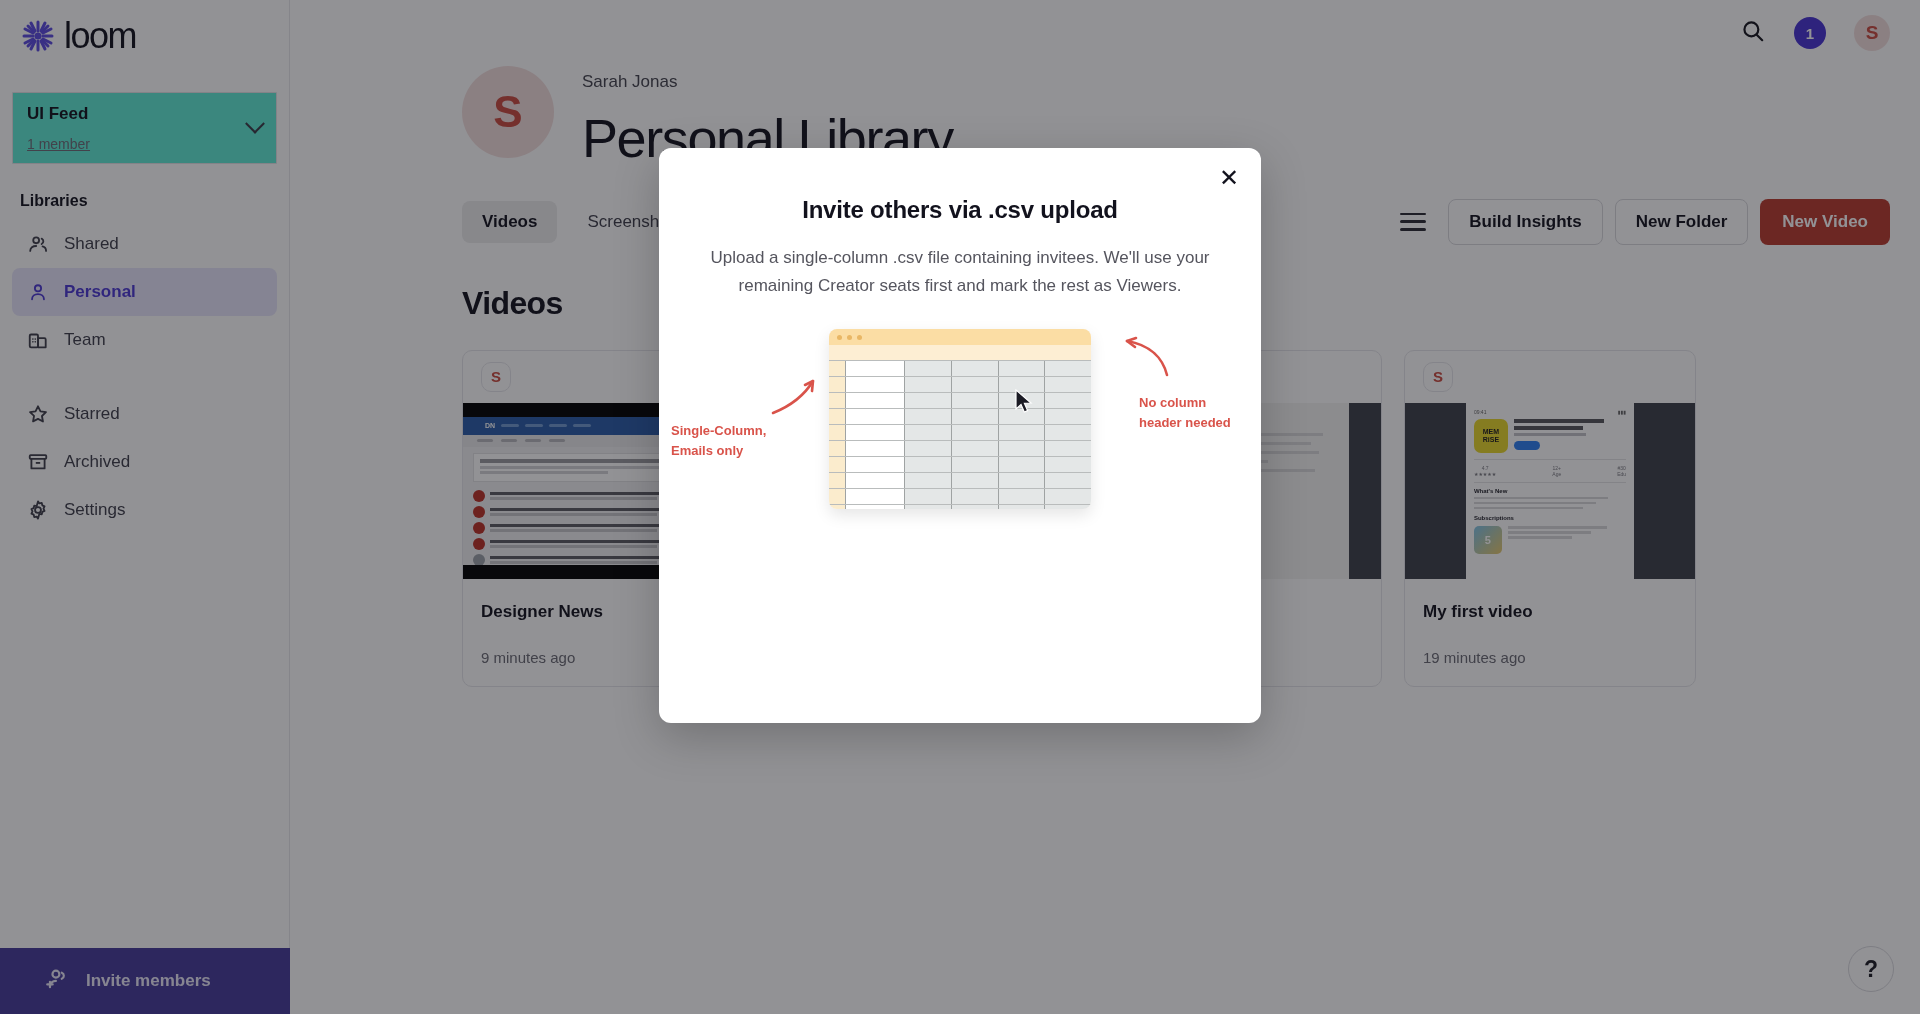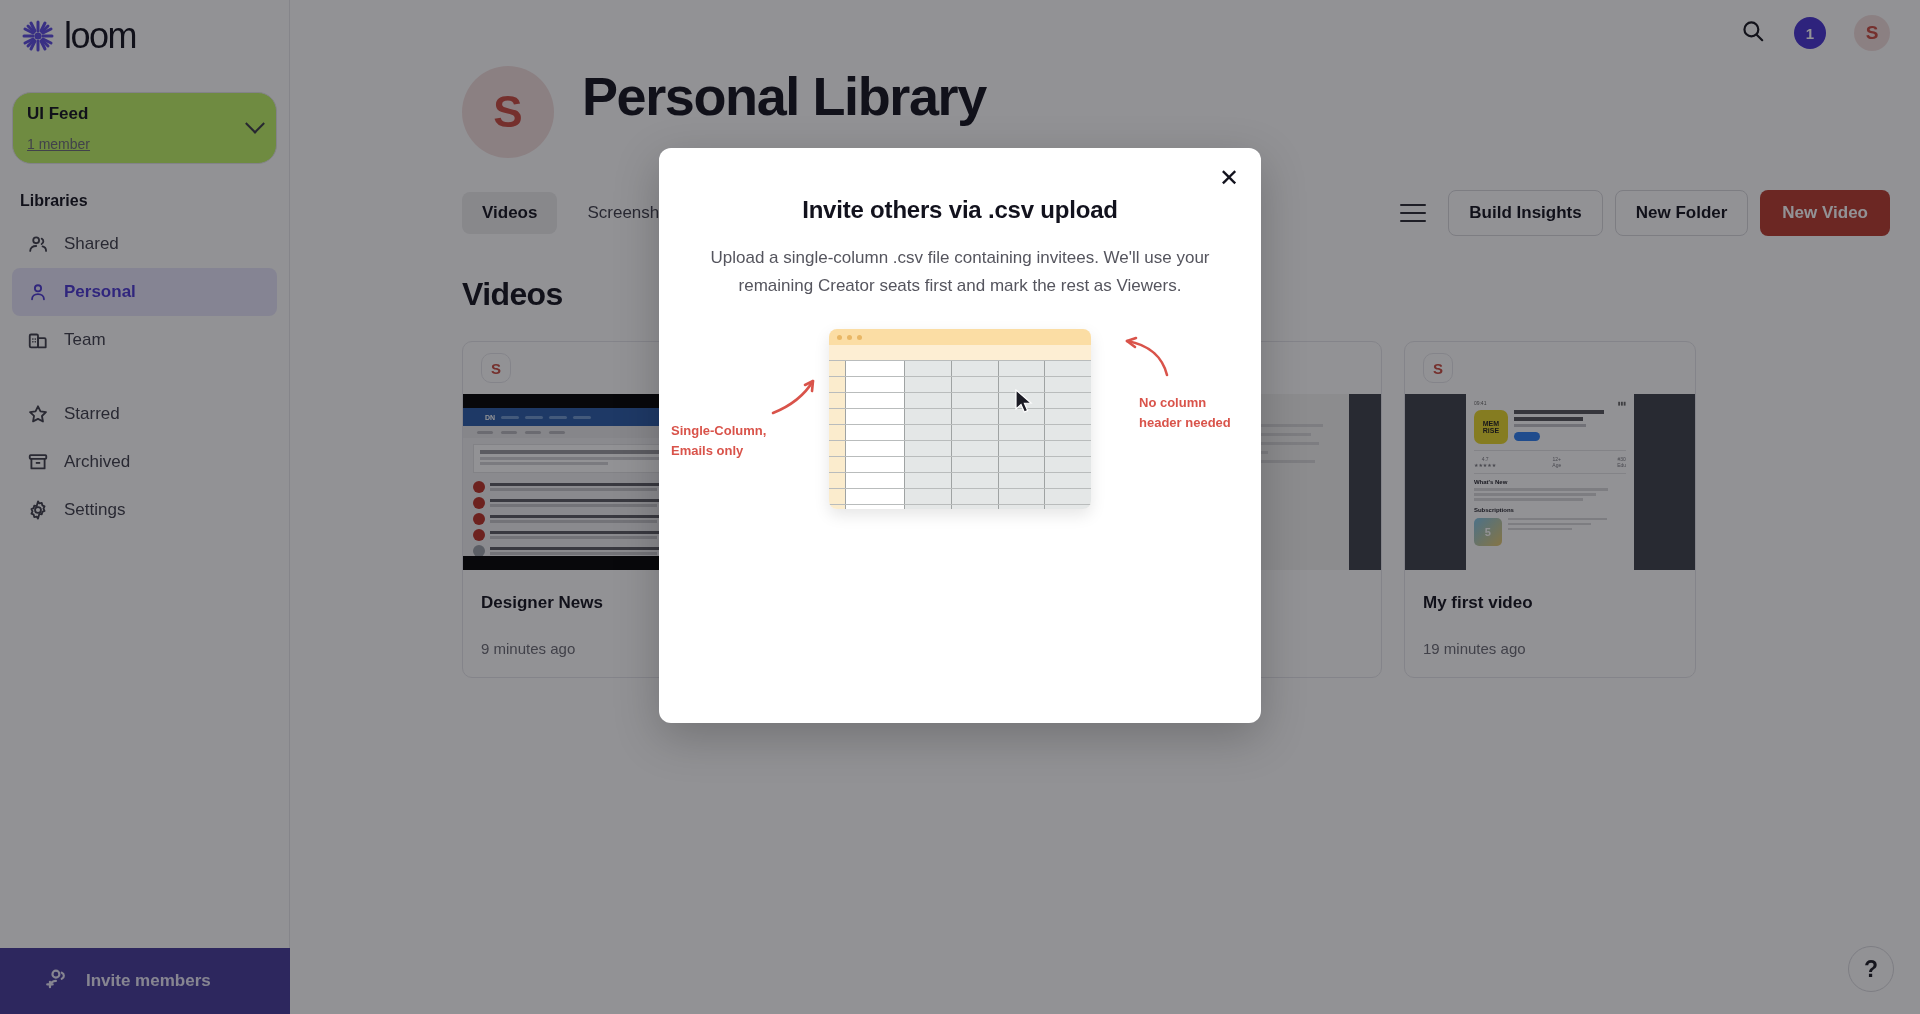--- a/index.html
+++ b/index.html
@@ -20,23 +20,23 @@
     background: #ffffff;
     border-right: 1px solid #e8e8ea;
     position: relative; flex: 0 0 290px;
   }
   .brand { display: flex; align-items: center; gap: 8px; padding: 18px 0 0 20px; }
   .brand-logo { width: 36px; height: 36px; position: relative; }
   .brand-word { font-size: 36px; font-weight: 400; letter-spacing: -1.5px; color: #12121d; line-height: 1; }
 
   .ws-select {
     margin: 38px 12px 0 12px; height: 72px;
-    border: 1px solid #e4e4e8; border-radius: 19px;
+    border: 1px solid #e4e4e8; border-radius: 1px;
     display: flex; align-items: center; justify-content: space-between;
-    padding: 14px 14px; cursor: pointer; background:#bef264;
+    padding: 14px 14px; cursor: pointer; background:#5eead4;
   }
   .ws-name { font-size: 17px; font-weight: 700; color: #12121d; }
   .ws-sub  { font-size: 14px; color: #6b6b76; margin-top: 12px; text-decoration: underline; }
   .chev { width: 14px; height: 14px; border-right: 2.4px solid #3a3a46; border-bottom: 2.4px solid #3a3a46; transform: rotate(45deg) translate(-3px,-3px); }
 
   .sec-label { font-size: 16px; font-weight: 700; color: #12121d; padding: 28px 0 10px 20px; }
   .nav-item {
     display: flex; align-items: center; gap: 14px;
     height: 48px; margin: 0 12px; padding: 0 14px;
     border-radius: 8px; cursor: pointer;
@@ -64,21 +64,21 @@
   .avatar {
     border-radius: 50%; background: #f3dedd; color: #c94a3f;
     display: flex; align-items: center; justify-content: center;
     font-weight: 600;
   }
   .avatar.sm { width: 36px; height: 36px; font-size: 19px; }
   .avatar.lg { width: 92px; height: 92px; font-size: 44px; }
   .avatar.card { width: 30px; height: 30px; font-size: 15px; }
   .hero-wrap { padding-left: 172px; display: flex; gap: 28px; align-items: flex-start; }
   .hero-owner { font-size: 17px; color: #44444e; padding-top: 6px; }
-  .hero-title { font-size: 54px; font-weight: 700; letter-spacing: -1.4px; color: #12121d; margin-top: 2px; line-height: 1.05; }
+  .hero-title { font-size: 54px; font-weight: 400; letter-spacing: -1.4px; color: #12121d; margin-top: 18px; line-height: 1.05; }
 
   .toolbar { display: flex; align-items: center; padding: 32px 0 0 172px; gap: 10px; }
   .tab {
     height: 42px; padding: 0 20px; border-radius: 8px;
     display: flex; align-items: center; font-size: 17px; font-weight: 600;
     color: #3e3e4a; cursor: pointer;
   }
   .tab.active { background: #ececed; color: #12121d; }
   .tab:not(.active) { font-weight: 400; }
   .toolbar-right { margin-left: auto; display: flex; align-items: center; gap: 12px; padding-right: 30px; }
@@ -349,20 +349,21 @@
               <line x1="15.4" y1="15.4" x2="20.5" y2="20.5"></line>
           </svg>
         </span>
         <span class="badge-1">1</span>
         <span class="avatar sm">S</span>
       </div>
 
       <div class="hero-wrap">
         <div class="avatar lg">S</div>
         <div>
+          <div class="hero-owner">Sarah Jonas</div>
           <div class="hero-title">Personal Library</div>
         </div>
       </div>
 
       <div class="toolbar">
         <div class="tab active">
           <span>Videos</span>
         </div>
         <div class="tab">
           <span>Screenshots</span>

